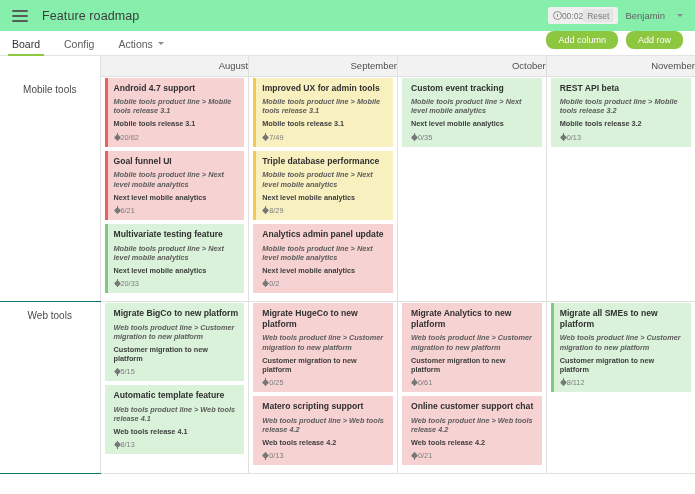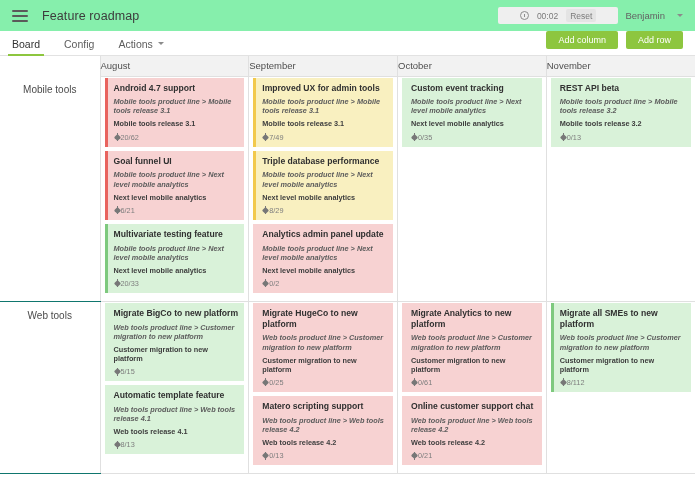--- a/index.html
+++ b/index.html
@@ -18,22 +18,22 @@
   .hamburger span {
     position: absolute; left: 0; width: 16px; height: 2px; background: #5a5a5a; border-radius: 1px;
   }
   .hamburger span:nth-child(1) { top: 0; }
   .hamburger span:nth-child(2) { top: 5px; }
   .hamburger span:nth-child(3) { top: 10px; }
   .app-title { font-size: 12.5px; color: #3c3c3c; letter-spacing: .1px; }
 
   .appbar-right { margin-left: auto; display: flex; align-items: center; gap: 7px; }
   .timer-chip {
-    display: flex; align-items: center; gap: 8px;
-    background: #efefef; border-radius: 2px; padding: 2px 22px;
+    display: flex; align-items: center; gap: 0;
+    background: #efefef; border-radius: 2px; padding: 2px 5px;
   }
   .clock-icon { width: 9px; height: 9px; border: 1px solid #8d8d8d; border-radius: 50%; position: relative; }
   .clock-icon::after {
     content: ""; position: absolute; left: 3px; top: 1.5px;
     width: 1px; height: 3px; background: #8d8d8d;
   }
   .timer-value { font-size: 8.5px; color: #7a7a7a; }
   .reset-btn {
     font-size: 8.5px; color: #7a7a7a; background: #e4e4e4;
     border-radius: 2px; padding: 1.5px 4px; cursor: pointer;
@@ -55,32 +55,32 @@
   }
   .tab.active { color: #333; }
   .tab.active::after {
     content: ""; position: absolute; left: -4px; right: -4px; bottom: 0;
     height: 2px; background: #8dc63f;
   }
   .tab .caret-down { margin-left: 5px; }
   .tabstrip-right { margin-left: auto; display: flex; gap: 8px; }
   .green-btn {
     background: #8dc63f; color: #fff; font-size: 9px;
-    border: 0; border-radius: 2px; padding: 4px 12px; cursor: pointer;
+    border: 0; border-radius: 8px; padding: 4px 12px; cursor: pointer;
     font-family: "Liberation Sans", sans-serif;
   }
 
   
   .board { width: 695px; }
   .board-table { width: 695px; border-collapse: collapse; table-layout: fixed; }
   .corner-cell { width: 100px; background: #fff; border-right: 1px solid #e0e0e0; }
   .col-head {
     background: #f2f2f2; border-left: 1px solid #e0e0e0; border-bottom: 1px solid #e0e0e0;
     font-size: 9.5px; color: #4e4e4e; font-weight: normal;
-    text-align: left; height: 20px; padding: 0;
+    text-align: right; height: 20px; padding: 0;
   }
   .row-head {
     width: 100px; background: #fff; border-right: 1px solid #e0e0e0;
     border-bottom: 1px solid #0f766e;
     font-size: 10px; color: #4b4b4b; font-weight: normal;
     text-align: center; vertical-align: top; padding-top: 8px;
   }
   .cell {
     border-left: 1px solid #e0e0e0; border-bottom: 1px solid #e0e0e0;
     vertical-align: top; padding: 1px 4px 4px 4px; background: #fff;

